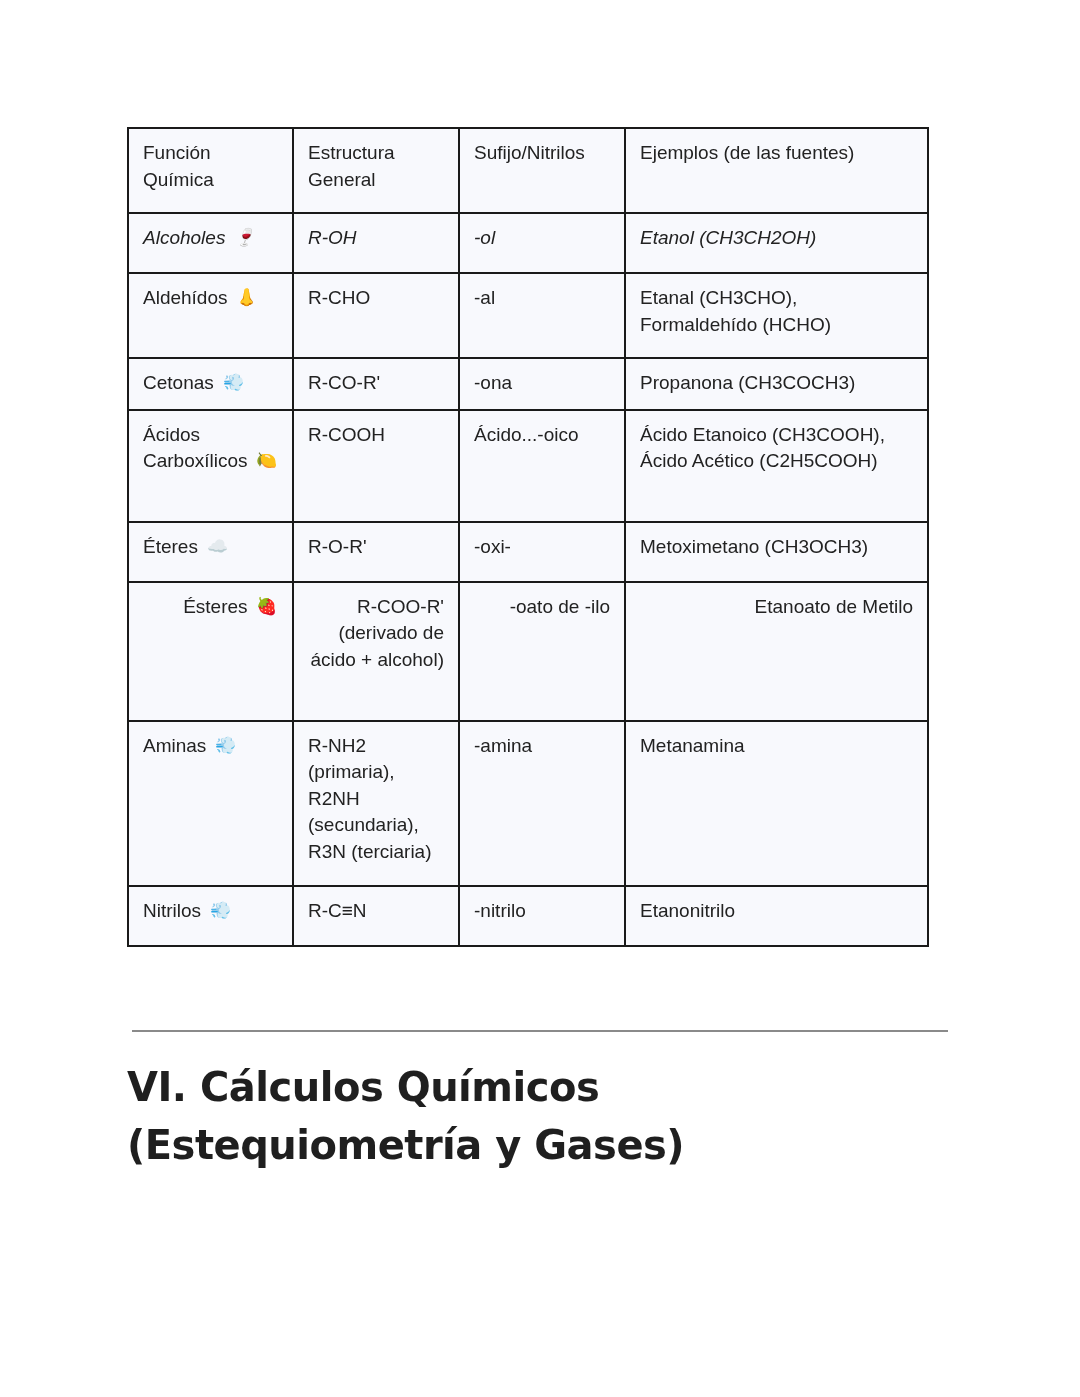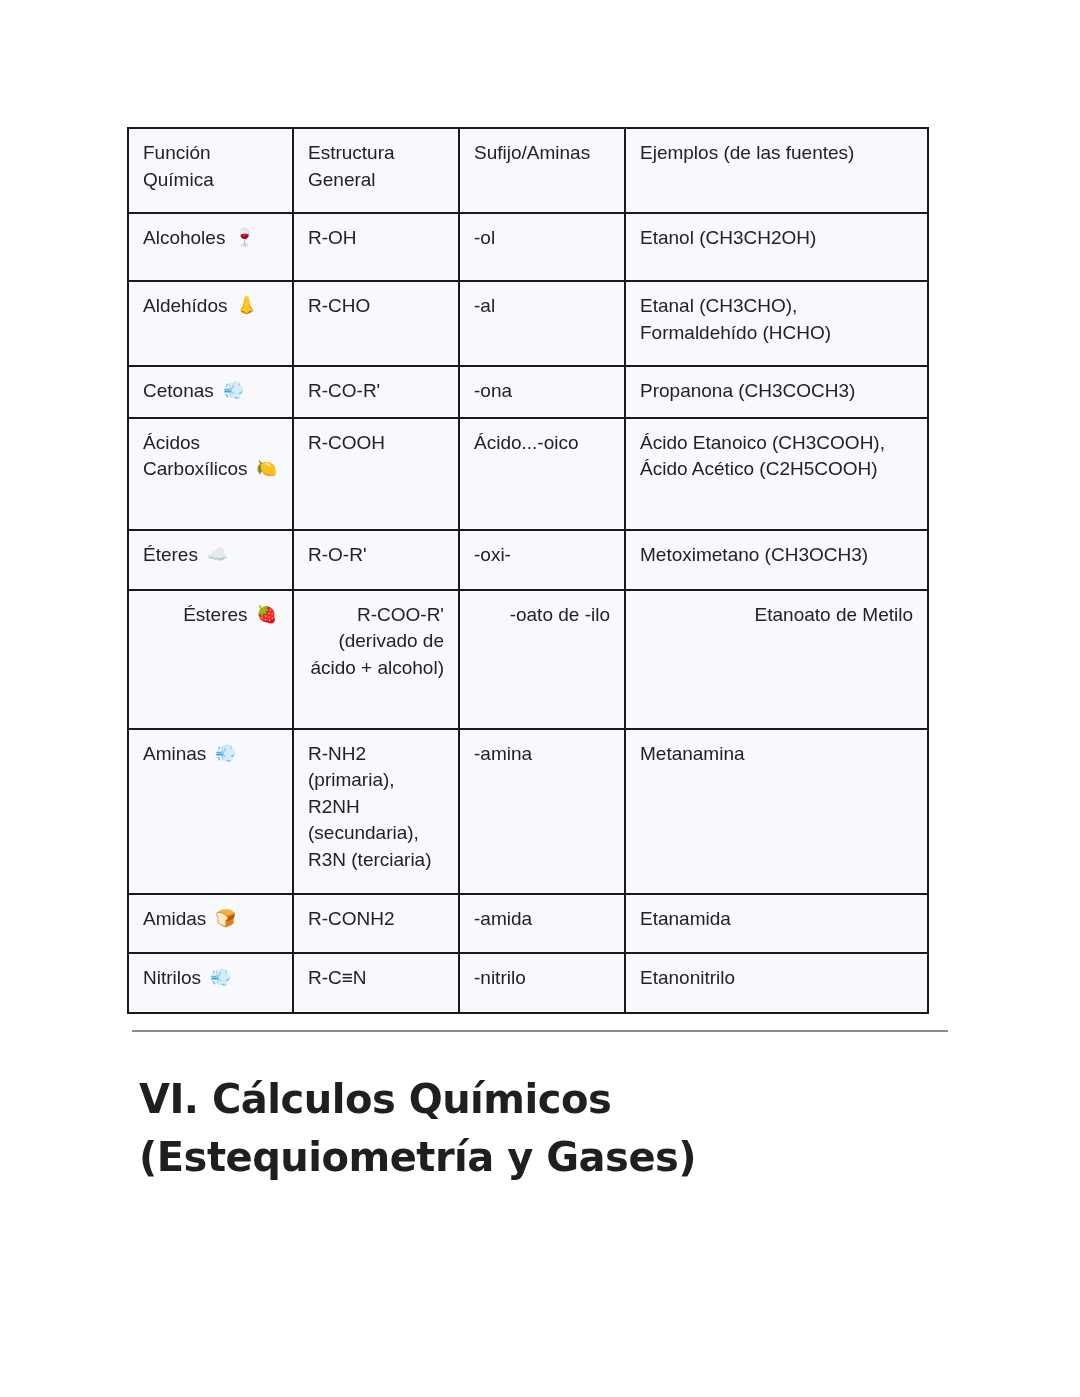--- a/index.html
+++ b/index.html
@@ -53,21 +53,21 @@
     top: 1030px;
     width: 816px;
     height: 2px;
     background: #8a8a8a;
   }
   .section-heading {
     position: absolute;
     left: 127px;
     top: 1058px;
     width: 840px;
-    margin: 12px;
+    margin: 0;
     font-family: "DejaVu Sans", "Liberation Sans", sans-serif;
     font-weight: bold;
     font-size: 40px;
     line-height: 58px;
     letter-spacing: -0.5px;
     color: #1f1f1f;
   }
 </style>
 </head>
 <body>
@@ -77,24 +77,24 @@
     <colgroup>
       <col class="c1">
         <col class="c2">
         <col class="c3">
         <col class="c4">
     </colgroup>
     <tbody id="table-body">
       <tr style="height:85px">
         <td>Función Química</td>
         <td>Estructura General</td>
-        <td>Sufijo/Aminas</td>
+        <td>Sufijo/Nitrilos</td>
         <td>Ejemplos (de las fuentes)</td>
       </tr>
-    <tr style="height: 68px;">
+    <tr style="height: 60px; font-style: italic;">
           <td><span>Alcoholes</span> <span class="emoji">🍷</span></td>
           <td>R-OH</td>
           <td>-ol</td>
           <td>Etanol (CH3CH2OH)</td>
         </tr>
         <tr style="height: 85px;">
           <td><span>Aldehídos</span> <span class="emoji">👃</span></td>
           <td>R-CHO</td>
           <td>-al</td>
           <td>Etanal (CH3CHO), Formaldehído (HCHO)</td>
@@ -122,26 +122,20 @@
           <td>R-COO-R' (derivado de ácido + alcohol)</td>
           <td>-oato de -ilo</td>
           <td>Etanoato de Metilo</td>
         </tr>
         <tr style="height: 165px;">
           <td><span>Aminas</span> <span class="emoji">💨</span></td>
           <td>R-NH2 (primaria), R2NH (secundaria), R3N (terciaria)</td>
           <td>-amina</td>
           <td>Metanamina</td>
         </tr>
-        <tr style="height: 59px;">
-          <td><span>Amidas</span> <span class="emoji">🍞</span></td>
-          <td>R-CONH2</td>
-          <td>-amida</td>
-          <td>Etanamida</td>
-        </tr>
         <tr style="height: 60px;">
           <td><span>Nitrilos</span> <span class="emoji">💨</span></td>
           <td>R-C≡N</td>
           <td>-nitrilo</td>
           <td>Etanonitrilo</td>
         </tr>
       </tbody>
   </table>
 </div>
 

